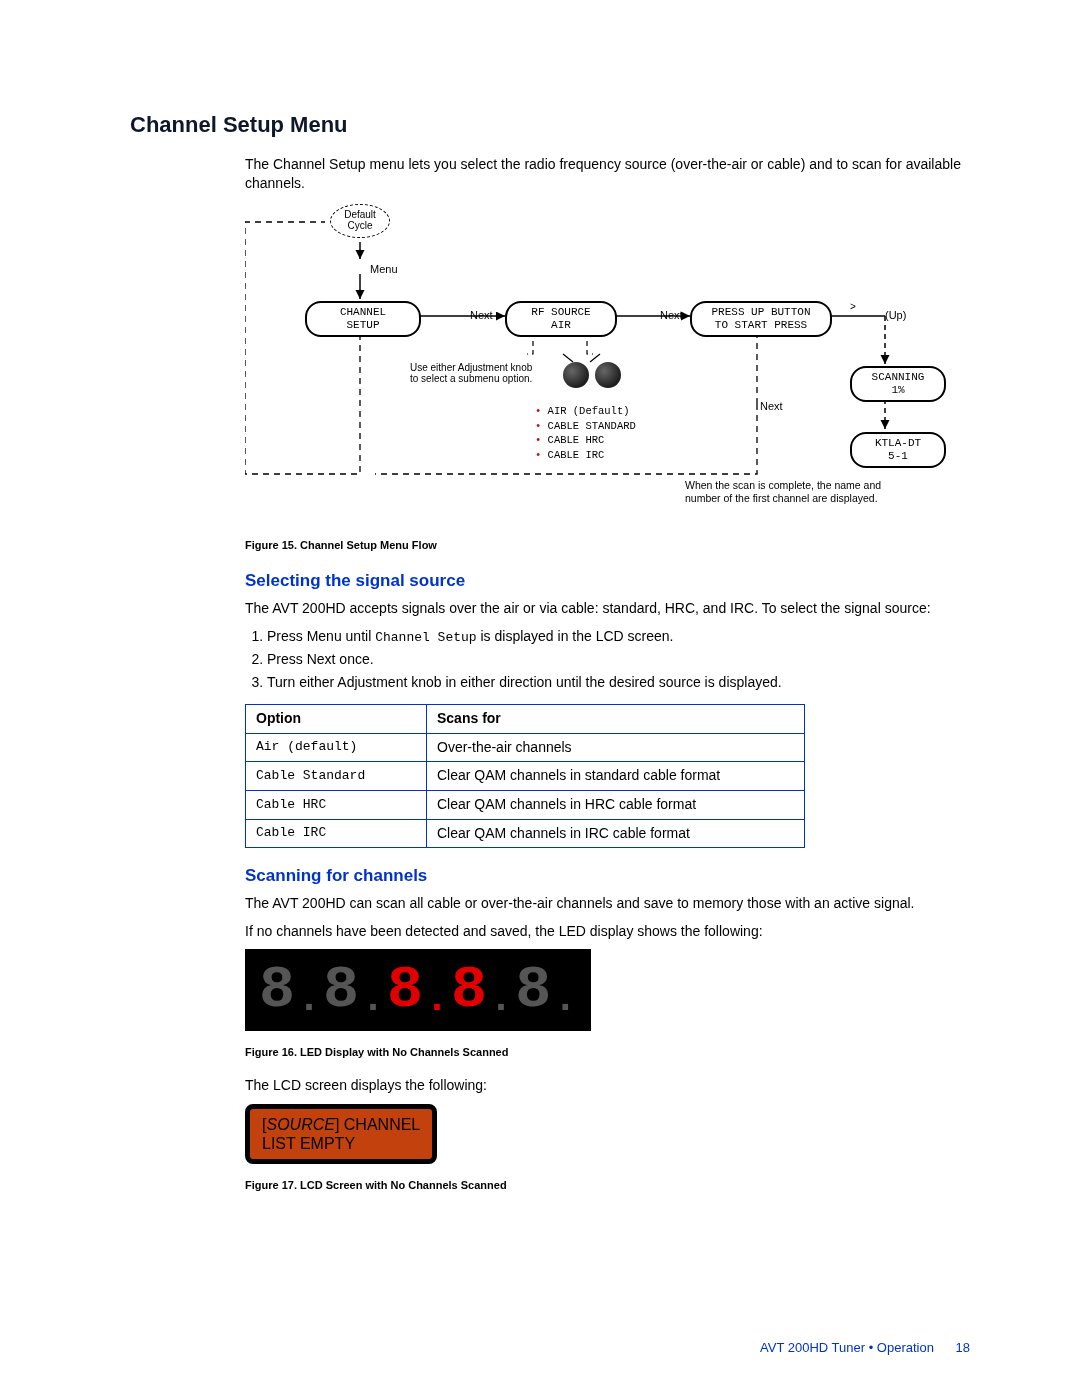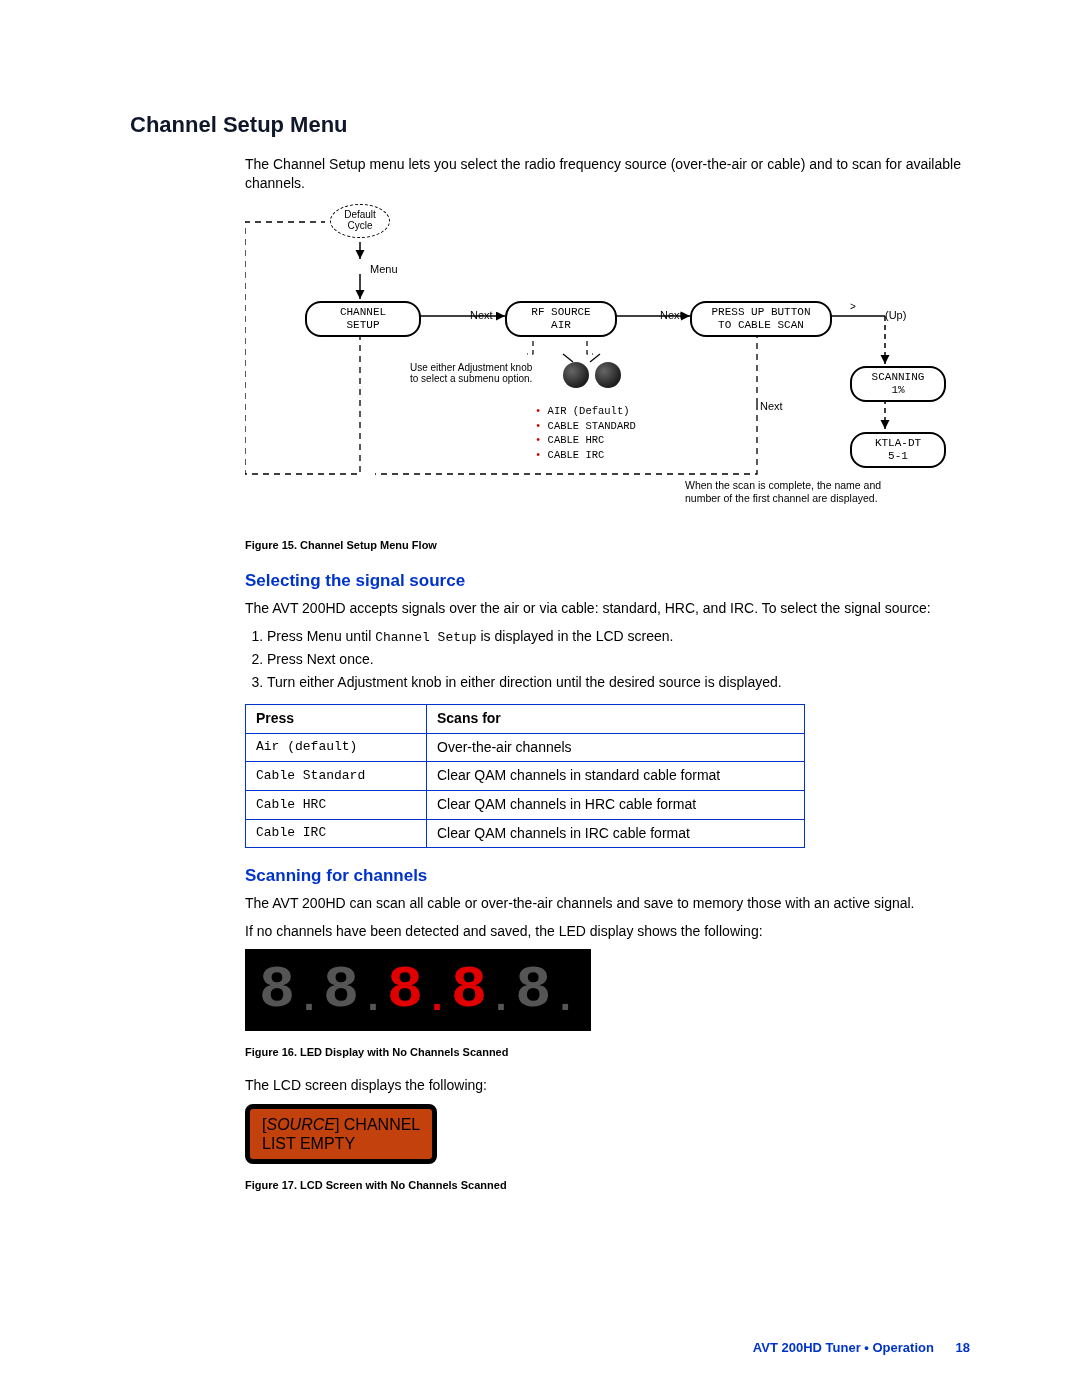--- a/index.html
+++ b/index.html
@@ -158,21 +158,21 @@
   }
   .lcd-wrap .line1 { font-size: 16px; }
   .lcd-wrap .line1 i { font-style: italic; }
   .lcd-wrap .line2 { font-size: 16px; }
 
   .footer {
     position: absolute;
     bottom: 40px;
     right: 110px;
     color: #0033cc;
-    font-weight: bold;
+    font-weight: normal;
     font-size: 13px;
   }
   .footer .pnum { margin-left: 18px; }
 
   
   svg.dlines {
     position:absolute;
     left:0; top:0;
     width:100%; height:100%;
     pointer-events:none;
@@ -238,21 +238,21 @@
 
     <div class="box" style="left:260px; top:97px; width:96px;">
       <span>RF SOURCE</span><br>
       <span>AIR</span>
     </div>
 
     <div class="dlabel" style="left:390px; top:104px;">Next</div>
 
     <div class="box" style="left:445px; top:97px; width:126px;">
       <span>PRESS UP BUTTON</span><br>
-      <span>TO CABLE SCAN</span>
+      <span>TO START PRESS</span>
     </div>
 
     <div class="dlabel" style="left:615px; top:104px;">(Up)</div>
 
     <div class="box" style="left:605px; top:162px; width:80px;">
       <span>SCANNING</span><br>
       <span>1%</span>
     </div>
 
     <div class="box" style="left:605px; top:228px; width:80px;">
@@ -293,21 +293,21 @@
     <li>
       <span>Press Menu until </span><span class="mono">Channel Setup</span><span> is displayed in the LCD screen.</span>
     </li>
     <li>Press Next once.</li>
     <li>Turn either Adjustment knob in either direction until the desired source is displayed.</li>
   </ol>
 
   <table class="opts">
     <tbody>
         <tr>
-      <th class="c1">Press</th>
+      <th class="c1">Option</th>
       <th>Scans for</th>
     </tr>
     <tr>
       <td class="optcell c1">Air (default)</td>
       <td>Over-the-air channels</td>
     </tr>
     <tr>
       <td class="optcell c1">Cable Standard</td>
       <td>Clear QAM channels in standard cable format</td>
     </tr>

